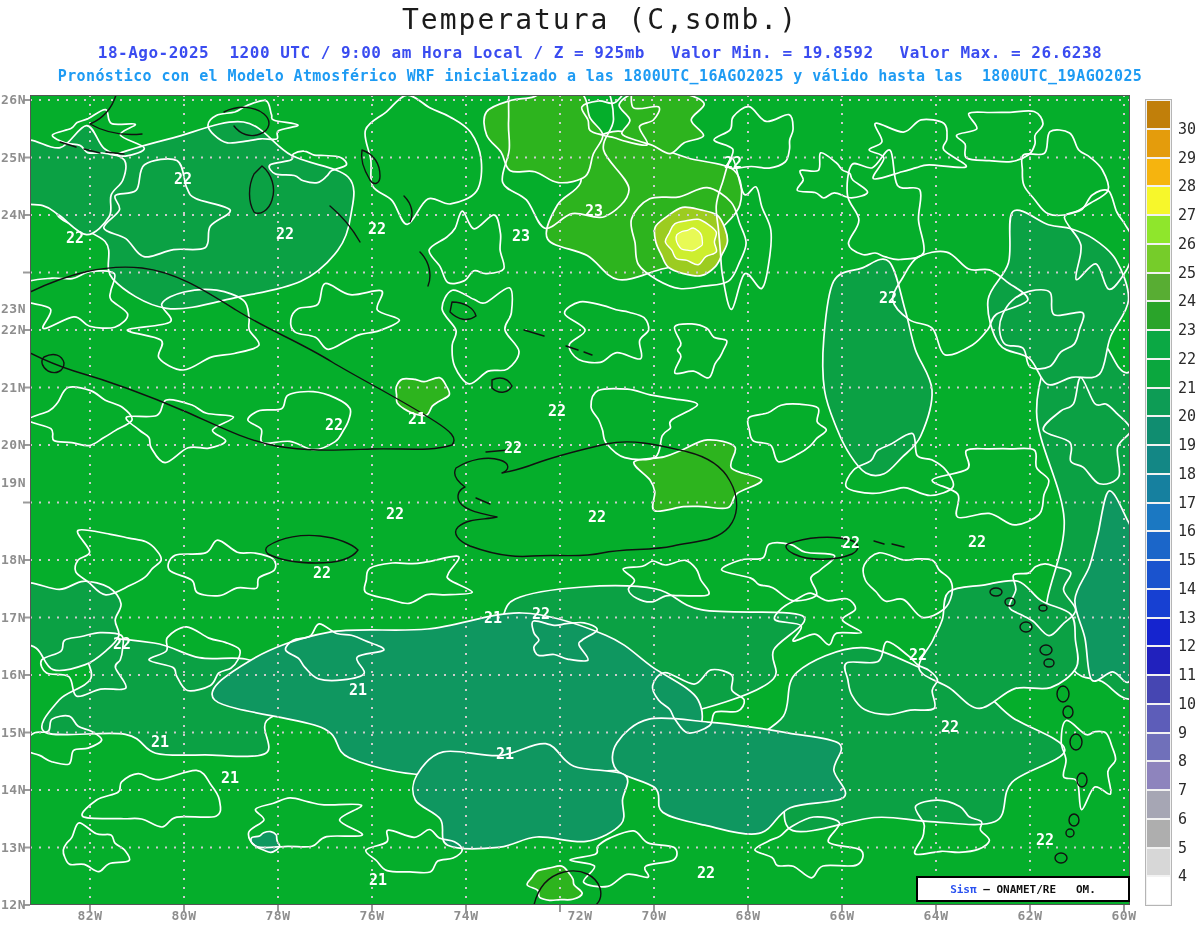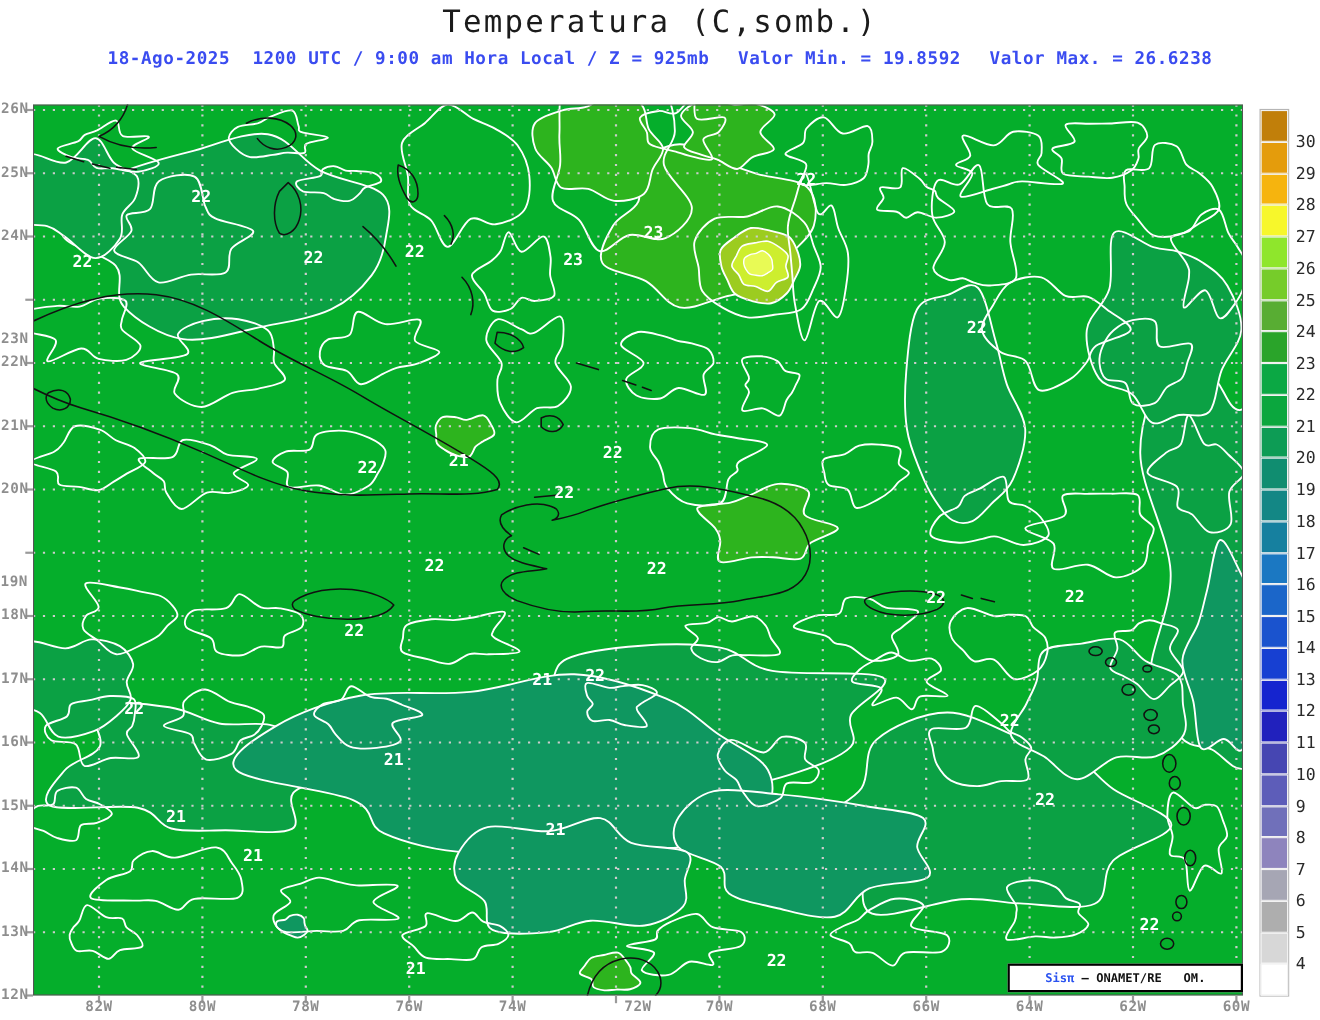--- a/index.html
+++ b/index.html
@@ -29,20 +29,21 @@
 </style>
 </head>
 <body>
 
 <div class="page">
 
   <div class="title">Temperatura (C,somb.)</div>
 
   <div class="sub1"><span>18-Ago-2025  1200 UTC / 9:00 am Hora Local / Z = 925mb</span><span class="gap">Valor Min. = 19.8592</span><span class="gap">Valor Max. = 26.6238</span></div>
 
+  <div class="sub2">Pronóstico con el Modelo Atmosférico WRF inicializado a las 1800UTC_16AGO2025 y válido hasta las  1800UTC_19AGO2025</div>
 
   <svg id="map" width="1100" height="810" viewBox="30 95 1100 810">
     <defs>
       <clipPath id="mclip">
           <rect x="30" y="95" width="1100" height="810"></rect>
         </clipPath>
     </defs>
     <g clip-path="url(#mclip)">
       <g id="layer-shade">
           <rect x="30" y="95" width="1100" height="810" fill="#05ae2b"></rect>
@@ -259,21 +260,21 @@
   </svg>
 
   <div id="latlabels">
       <div class="latlab" style="top: 92px;">26N</div>
       <div class="latlab" style="top: 149.5px;">25N</div>
       <div class="latlab" style="top: 207px;">24N</div>
       <div class="latlab" style="top: 264.5px; margin-top: 36px;">23N</div>
       <div class="latlab" style="top: 322px;">22N</div>
       <div class="latlab" style="top: 379.5px;">21N</div>
       <div class="latlab" style="top: 437px;">20N</div>
-      <div class="latlab" style="top: 522px; text-align: center;">19N</div>
+      <div class="latlab" style="top: 475px;">19N</div>
       <div class="latlab" style="top: 552px;">18N</div>
       <div class="latlab" style="top: 609.5px;">17N</div>
       <div class="latlab" style="top: 667px;">16N</div>
       <div class="latlab" style="top: 724.5px;">15N</div>
       <div class="latlab" style="top: 782px;">14N</div>
       <div class="latlab" style="top: 839.5px;">13N</div>
       <div class="latlab" style="top: 897px;">12N</div>
     </div>
   <div id="lonlabels">
       <div class="lonlab" style="left: 68px;">82W</div>

